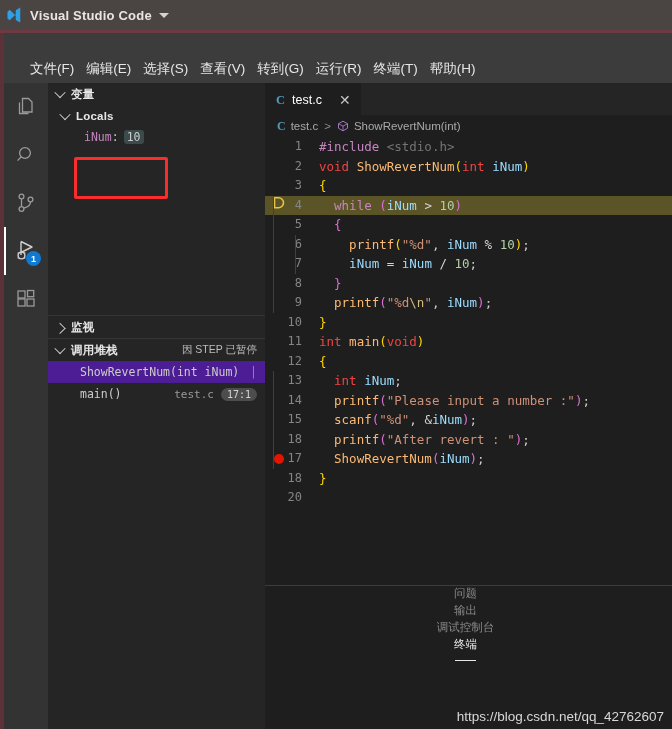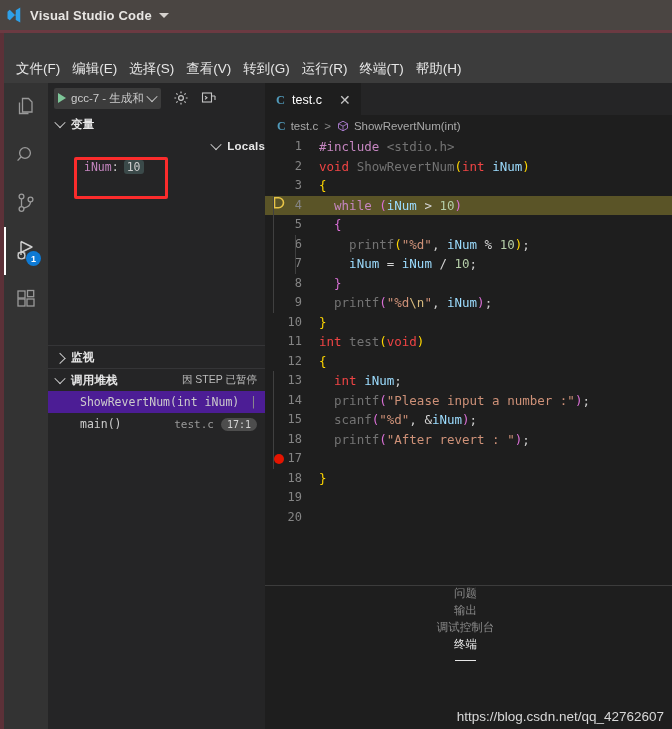--- a/index.html
+++ b/index.html
@@ -55,21 +55,21 @@
   .menubar {
     position: absolute; left: 4px; top: 33px;
     width: 668px; height: 22px;
     background: #3c3c3c;
   }
   .menurow {
     position: absolute; left: 4px; top: 55px;
     width: 668px; height: 28px;
     background: #3c3c3c;
     display: flex; align-items: center;
-    padding-left: 6px; box-sizing: border-box;
+    padding-left: 20px; box-sizing: border-box;
   }
   .menu-item {
     color: #e6e6e6; font-size: 13.5px;
     padding: 2px 6px; white-space: nowrap;
     cursor: default;
   }
 
   
   .activitybar {
     position: absolute; left: 4px; top: 83px;
@@ -131,21 +131,21 @@
     transform: rotate(45deg) translate(-1px,-1px);
     flex: 0 0 auto;
   }
   .tb-icon { margin-left: 12px; cursor: pointer; display: block; }
 
   .pane-header {
     height: 22px; display: flex; align-items: center;
     padding-left: 8px; box-sizing: border-box;
     cursor: pointer; user-select: none;
   }
-  .pane-header.sub { padding-left: 13px; justify-content: flex-end; }
+  .pane-header.sub { padding-left: 13px; }
   .twisty {
     width: 7px; height: 7px; flex: 0 0 auto; margin-right: 7px;
     border-right: 1.5px solid #cccccc;
     border-bottom: 1.5px solid #cccccc;
     transform: rotate(45deg) translate(-1px,-1px);
   }
   .twisty.collapsed { transform: rotate(-45deg) translate(-1px,1px); }
   .pane-title {
     color: #e7e7e7; font-size: 11.5px; font-weight: bold;
     letter-spacing: .2px;
@@ -262,21 +262,21 @@
   }
   .cur-arrow {
     position: absolute; left: 7px; top: 50%;
     transform: translateY(-50%);
   }
   
   .t-pre   { color: #c586c0; }
   .t-inc   { color: #737373; }
   .t-key   { color: #ef4444; }
   .t-ctl   { color: #c586c0; }
-  .t-fn    { color: #737373; margin-top: 30px; }
+  .t-fn    { color: #fdba74; margin-top: 30px; }
   .t-var   { color: #9cdcfe; }
   .t-num   { color: #b5cea8; }
   .t-str   { color: #ce9178; }
   .t-esc   { color: #d7ba7d; }
   .t-op    { color: #d4d4d4; }
   .t-pun   { color: #cccccc; }
   .t-br1   { color: #ffd700; }
   .t-br2   { color: #da70d6; }
 
   
@@ -386,36 +386,20 @@
         <rect x="4" y="12" width="7" height="7" fill="none" stroke="#9a9a9a" stroke-width="1.3"></rect>
         <rect x="13" y="12" width="7" height="7" fill="none" stroke="#9a9a9a" stroke-width="1.3"></rect>
         <rect x="4" y="4" width="7" height="7" fill="none" stroke="#9a9a9a" stroke-width="1.3"></rect>
         <rect x="13.5" y="3.5" width="6.2" height="6.2" fill="none" stroke="#9a9a9a" stroke-width="1.3"></rect>
       </svg>
     </div>
   </div>
 
   <div class="sidebar">
 
-    <div class="debug-toolbar">
-      <div class="debug-select">
-        <span class="play-tri"></span>
-        <span class="debug-select-label">gcc-7 - 生成和</span>
-        <span class="chev-down"></span>
-      </div>
-      <svg class="tb-icon" width="16" height="16" viewBox="0 0 16 16">
-        <circle cx="8" cy="8" r="2.4" fill="none" stroke="#c5c5c5" stroke-width="1.2"></circle>
-        <path d="M8 1.4 v1.8 M8 12.8 v1.8 M1.4 8 h1.8 M12.8 8 h1.8 M3.3 3.3 l1.3 1.3 M11.4 11.4 l1.3 1.3 M12.7 3.3 l-1.3 1.3 M4.6 11.4 l-1.3 1.3" stroke="#c5c5c5" stroke-width="1.2"></path>
-      </svg>
-      <svg class="tb-icon" width="16" height="16" viewBox="0 0 16 16">
-        <rect x="1.5" y="3" width="9" height="9" fill="none" stroke="#c5c5c5" stroke-width="1.1"></rect>
-        <path d="M10 6 h4 M14 6 v4" stroke="#c5c5c5" stroke-width="1.1" fill="none"></path>
-        <path d="M4 6.2 l2 1.6 l-2 1.6" fill="none" stroke="#c5c5c5" stroke-width="1.1"></path>
-      </svg>
-    </div>
 
     <div class="pane-header">
       <span class="twisty"></span>
       <span class="pane-title">变量</span>
     </div>
 
     <div class="vars-body">
       <div class="pane-header sub">
         <span class="twisty"></span>
         <span class="pane-title">Locals</span>
@@ -482,29 +466,28 @@
         <div class="cline"><span class="gutter">3</span><span class="ctext"><span class="t-br1">{</span></span></div>
         <div class="cline hl"><span class="cur-arrow"><svg width="13" height="13" viewBox="0 0 13 13">
               <path d="M2.5 1.5 h4 a4.6 4.6 0 0 1 0 10 h-4 z" fill="none" stroke="#e8c547" stroke-width="1.6"></path>
             </svg></span><span class="gutter">4</span><span class="indent-guide" style="left: 8px;"></span><span class="ctext"><span class="t-pun">  </span><span class="t-ctl">while </span><span class="t-br2">(</span><span class="t-var">iNum </span><span class="t-op">&gt; </span><span class="t-num">10</span><span class="t-br2">)</span></span></div>
         <div class="cline"><span class="gutter">5</span><span class="indent-guide" style="left: 8px;"></span><span class="ctext"><span class="t-pun">  </span><span class="t-br2">{</span></span></div>
         <div class="cline"><span class="gutter">6</span><span class="indent-guide" style="left: 8px;"></span><span class="indent-guide" style="left: 30px;"></span><span class="ctext"><span class="t-pun">    </span><span class="t-fn">printf</span><span class="t-br1">(</span><span class="t-str">"%d"</span><span class="t-pun">, </span><span class="t-var">iNum </span><span class="t-op">% </span><span class="t-num">10</span><span class="t-br1">)</span><span class="t-pun">;</span></span></div>
         <div class="cline"><span class="gutter">7</span><span class="indent-guide" style="left: 8px;"></span><span class="indent-guide" style="left: 30px;"></span><span class="ctext"><span class="t-pun">    </span><span class="t-var">iNum </span><span class="t-op">= </span><span class="t-var">iNum </span><span class="t-op">/ </span><span class="t-num">10</span><span class="t-pun">;</span></span></div>
         <div class="cline"><span class="gutter">8</span><span class="indent-guide" style="left: 8px;"></span><span class="ctext"><span class="t-pun">  </span><span class="t-br2">}</span></span></div>
         <div class="cline"><span class="gutter">9</span><span class="indent-guide" style="left: 8px;"></span><span class="ctext"><span class="t-pun">  </span><span class="t-fn">printf</span><span class="t-br2">(</span><span class="t-str">"%d</span><span class="t-esc">\n</span><span class="t-str">"</span><span class="t-pun">, </span><span class="t-var">iNum</span><span class="t-br2">)</span><span class="t-pun">;</span></span></div>
         <div class="cline"><span class="gutter">10</span><span class="ctext"><span class="t-br1">}</span></span></div>
-        <div class="cline"><span class="gutter">11</span><span class="ctext"><span class="t-key">int </span><span class="t-fn">test</span><span class="t-br1">(</span><span class="t-key">void</span><span class="t-br1">)</span></span></div>
+        <div class="cline"><span class="gutter">11</span><span class="ctext"><span class="t-key">int </span><span class="t-fn">main</span><span class="t-br1">(</span><span class="t-key">void</span><span class="t-br1">)</span></span></div>
         <div class="cline"><span class="gutter">12</span><span class="ctext"><span class="t-br1">{</span></span></div>
         <div class="cline"><span class="gutter">13</span><span class="indent-guide" style="left: 8px;"></span><span class="ctext"><span class="t-pun">  </span><span class="t-key">int </span><span class="t-var">iNum</span><span class="t-pun">;</span></span></div>
         <div class="cline"><span class="gutter">14</span><span class="indent-guide" style="left: 8px;"></span><span class="ctext"><span class="t-pun">  </span><span class="t-fn">printf</span><span class="t-br2">(</span><span class="t-str">"Please input a number :"</span><span class="t-br2">)</span><span class="t-pun">;</span></span></div>
         <div class="cline"><span class="gutter">15</span><span class="indent-guide" style="left: 8px;"></span><span class="ctext"><span class="t-pun">  </span><span class="t-fn">scanf</span><span class="t-br2">(</span><span class="t-str">"%d"</span><span class="t-pun">, </span><span class="t-op">&amp;</span><span class="t-var">iNum</span><span class="t-br2">)</span><span class="t-pun">;</span></span></div>
         <div class="cline"><span class="gutter">18</span><span class="indent-guide" style="left: 8px;"></span><span class="ctext"><span class="t-pun">  </span><span class="t-fn">printf</span><span class="t-br2">(</span><span class="t-str">"After revert : "</span><span class="t-br2">)</span><span class="t-pun">;</span></span></div>
-        <div class="cline"><span class="bp-dot"></span><span class="gutter">17</span><span class="indent-guide" style="left: 8px;"></span></div>
+        <div class="cline"><span class="bp-dot"></span><span class="gutter">17</span><span class="indent-guide" style="left: 8px;"></span><span class="ctext"><span class="t-pun">  </span><span class="t-fn">ShowRevertNum</span><span class="t-br2">(</span><span class="t-var">iNum</span><span class="t-br2">)</span><span class="t-pun">;</span></span></div>
         <div class="cline"><span class="gutter">18</span><span class="ctext"><span class="t-br1">}</span></span></div>
-        <div class="cline"><span class="gutter">19</span><span class="ctext"></span></div>
         <div class="cline"><span class="gutter">20</span><span class="ctext"></span></div>
       </div>
   </div>
 
   <div class="panel">
     <div class="panel-tabs">
       <span class="ptab">问题</span>
       <span class="ptab">输出</span>
       <span class="ptab">调试控制台</span>
       <span class="ptab active">终端</span>

